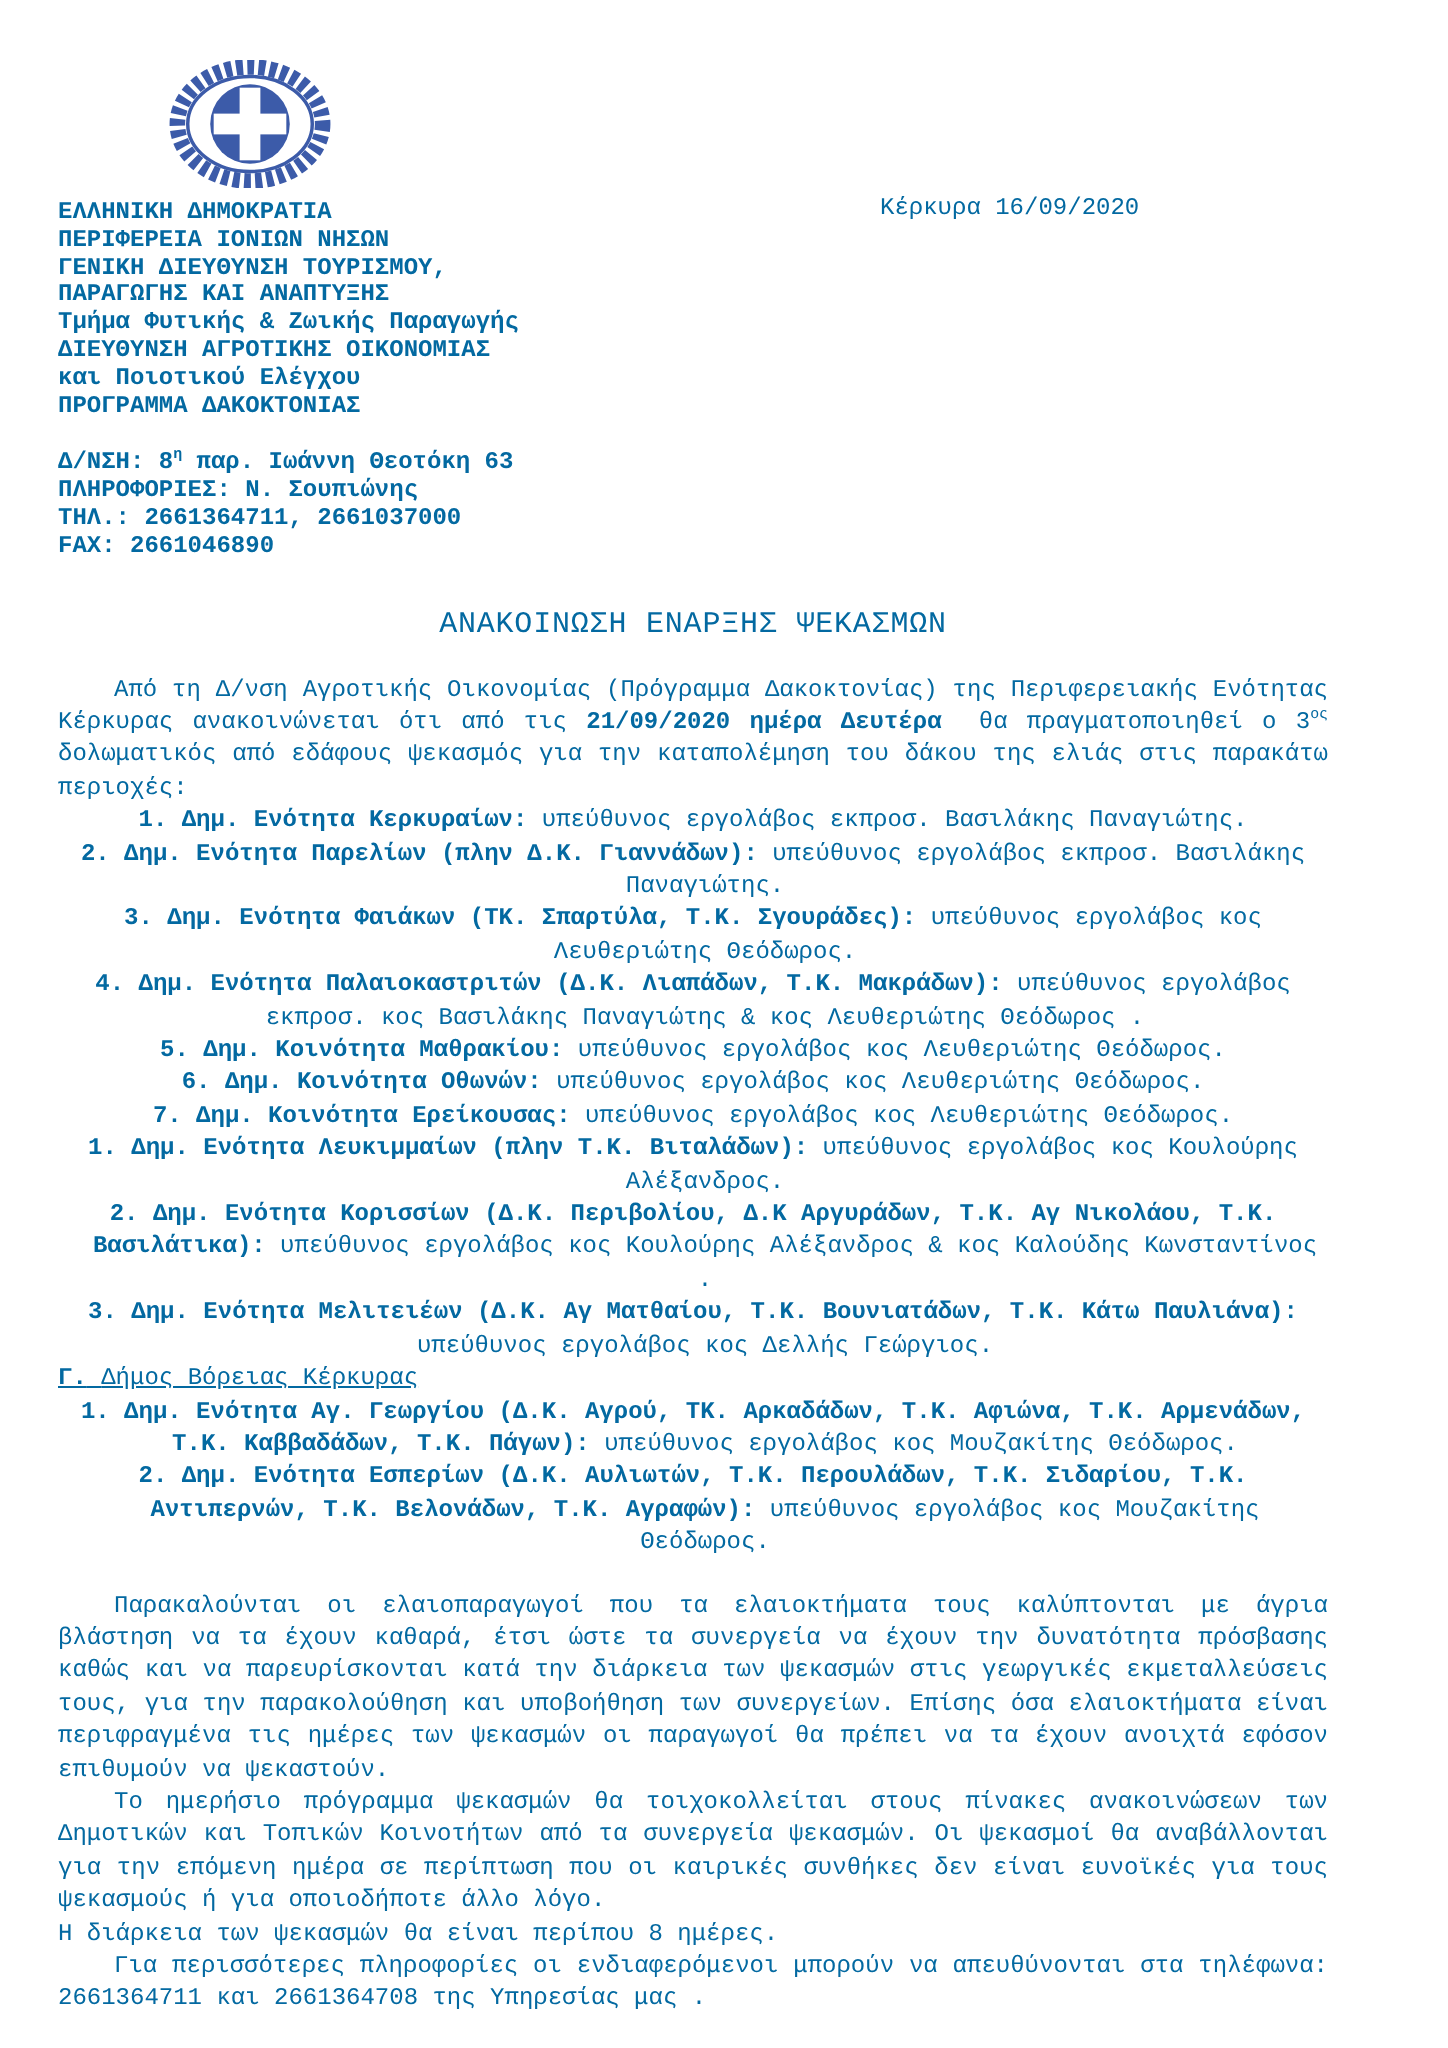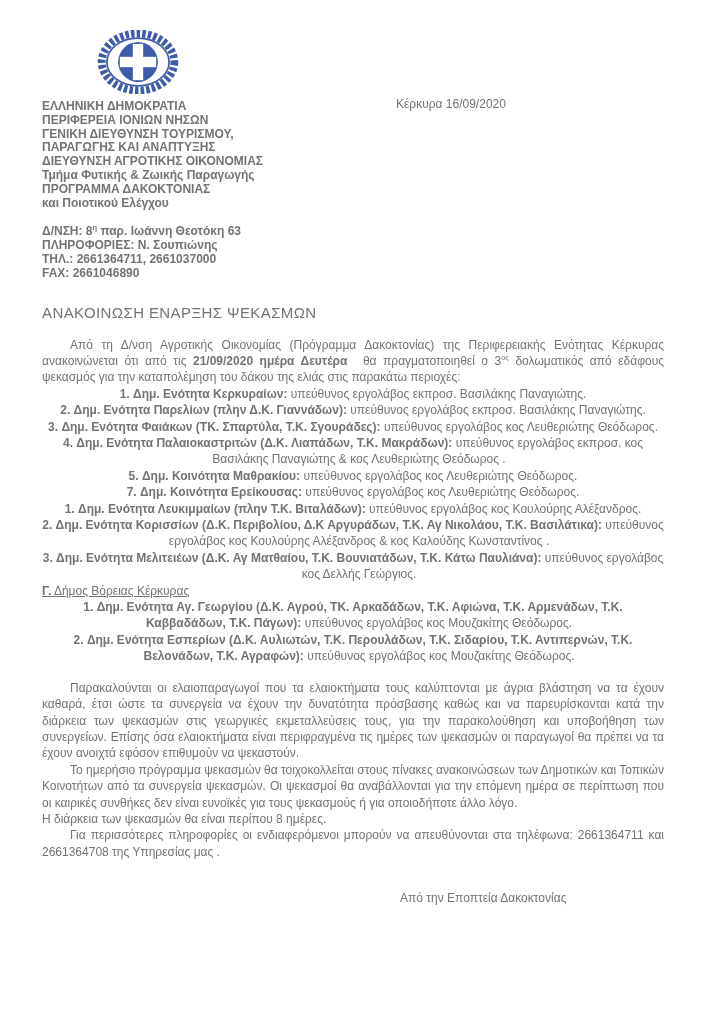--- a/index.html
+++ b/index.html
@@ -1,34 +1,34 @@
 <!DOCTYPE html>
 <html lang="el"><head>
 <meta charset="utf-8">
 <style>
   html,body { margin:0; padding:0; background:#e8e8e8; }
   .page {
     position:relative;
     width:724px; height:1024px;
     margin:0 auto;
     background:#ffffff;
-    font-family:Liberation Sans, sans-serif;
-    color:#737373;
+    font-family:Liberation Mono, monospace;
+    color:#0369a1;
     box-sizing:border-box;
-    padding:30px 60px 0 42px;
+    padding:30px 60px 0 29px;
     overflow:hidden;
   }
   .letterhead-left { width:380px; }
   .emblem { width:88px; height:64px; margin-left:52px; margin-bottom:6px; }
   .hdr-line { font-size:12px; font-weight:bold; line-height:13.8px; white-space:nowrap; }
-  .date-loc { position:absolute; top:97px; left:396px; font-size:12px; }
+  .date-loc { position:absolute; top:97px; left:440px; font-size:12px; }
   .contact { margin-top:15px; }
   .contact-line { font-size:12px; font-weight:bold; line-height:13.8px; }
   sup { font-size:0.62em; vertical-align:super; line-height:0; }
-  .doc-title { text-align:left; font-size:15px; letter-spacing:0.4px; margin-top:23px; }
+  .doc-title { text-align:center; font-size:15px; letter-spacing:0.4px; margin-top:23px; }
   .body-text { margin-top:16px; font-size:12px; line-height:16.4px; }
   .para { text-align:justify; }
   .ind { text-indent:28px; }
   .b { font-weight:bold; }
   .gapL { margin-left:9px; }
   .section-head { margin:0; }
   .section-head .uwrap { text-decoration:underline; }
   .section-head .lbl { font-weight:bold; }
   .item { padding-left:12px; text-indent:-12px; text-align:center; }
   .paras { margin-top:15px; }
@@ -47,24 +47,24 @@
         <ellipse cx="50" cy="37" rx="36" ry="27.5" fill="none" stroke="#3c5ba9" stroke-width="2"></ellipse>
         <circle cx="50" cy="37" r="23" fill="#3c5ba9"></circle>
         <rect x="44" y="16" width="12" height="42" fill="#ffffff"></rect>
         <rect x="29" y="31" width="42" height="12" fill="#ffffff"></rect>
       </svg>
     </div>
     <div class="hdr-line">ΕΛΛΗΝΙΚΗ ΔΗΜΟΚΡΑΤΙΑ</div>
     <div class="hdr-line">ΠΕΡΙΦΕΡΕΙΑ ΙΟΝΙΩΝ ΝΗΣΩΝ</div>
     <div class="hdr-line">ΓΕΝΙΚΗ ΔΙΕΥΘΥΝΣΗ ΤΟΥΡΙΣΜΟΥ,</div>
     <div class="hdr-line">ΠΑΡΑΓΩΓΗΣ ΚΑΙ ΑΝΑΠΤΥΞΗΣ</div>
+    <div class="hdr-line">Τμήμα Φυτικής &amp; Ζωικής Παραγωγής</div>
     <div class="hdr-line">ΔΙΕΥΘΥΝΣΗ ΑΓΡΟΤΙΚΗΣ ΟΙΚΟΝΟΜΙΑΣ</div>
-    <div class="hdr-line">Τμήμα Φυτικής &amp; Ζωικής Παραγωγής</div>
+    <div class="hdr-line">και Ποιοτικού Ελέγχου</div>
     <div class="hdr-line">ΠΡΟΓΡΑΜΜΑ ΔΑΚΟΚΤΟΝΙΑΣ</div>
-    <div class="hdr-line">και Ποιοτικού Ελέγχου</div>
   </div>
 
   <div class="date-loc">Κέρκυρα 16/09/2020</div>
 
   <div class="contact">
     <div class="contact-line"><span>Δ/ΝΣΗ: 8</span><sup>η</sup><span> παρ. Ιωάννη Θεοτόκη  63</span></div>
     <div class="contact-line">ΠΛΗΡΟΦΟΡΙΕΣ: Ν. Σουπιώνης</div>
     <div class="contact-line">ΤΗΛ.: 2661364711, 2661037000</div>
     <div class="contact-line">FAX: 2661046890</div>
   </div>
@@ -78,20 +78,21 @@
       <span class="b">21/09/2020 ημέρα Δευτέρα</span>
       <span class="gapL">θα πραγματοποιηθεί ο 3</span><sup>ος</sup>
       <span>δολωματικός από εδάφους ψεκασμός για την καταπολέμηση του δάκου της ελιάς στις παρακάτω περιοχές:</span>
     </div>
 
     <div class="item"><span class="b">1.</span> <span class="b">Δημ. Ενότητα Κερκυραίων:</span><span> υπεύθυνος εργολάβος εκπροσ. Βασιλάκης Παναγιώτης.</span></div>
     <div class="item"><span class="b">2.</span> <span class="b">Δημ. Ενότητα Παρελίων (πλην Δ.Κ. Γιαννάδων):</span><span> υπεύθυνος εργολάβος εκπροσ. Βασιλάκης Παναγιώτης.</span></div>
     <div class="item"><span class="b">3.</span> <span class="b">Δημ. Ενότητα Φαιάκων (ΤΚ. Σπαρτύλα, Τ.Κ. Σγουράδες):</span><span> υπεύθυνος εργολάβος κος Λευθεριώτης Θεόδωρος.</span></div>
     <div class="item"><span class="b">4.</span> <span class="b">Δημ. Ενότητα Παλαιοκαστριτών (Δ.Κ. Λιαπάδων, Τ.Κ. Μακράδων):</span><span> υπεύθυνος εργολάβος εκπροσ. κος Βασιλάκης Παναγιώτης &amp; κος Λευθεριώτης Θεόδωρος .</span></div>
     <div class="item"><span class="b">5.</span> <span class="b">Δημ. Κοινότητα Μαθρακίου:</span><span> υπεύθυνος εργολάβος κος Λευθεριώτης Θεόδωρος.</span></div>
+    <div class="item"><span class="b">6.</span> <span class="b">Δημ. Κοινότητα Οθωνών:</span><span> υπεύθυνος εργολάβος κος Λευθεριώτης Θεόδωρος.</span></div>
     <div class="item"><span class="b">7.</span> <span class="b">Δημ. Κοινότητα Ερείκουσας:</span><span> υπεύθυνος εργολάβος κος Λευθεριώτης Θεόδωρος.</span></div>
 
     <div class="item"><span class="b">1.</span> <span class="b">Δημ. Ενότητα Λευκιμμαίων (πλην Τ.Κ. Βιταλάδων):</span><span> υπεύθυνος εργολάβος κος Κουλούρης Αλέξανδρος.</span></div>
     <div class="item"><span class="b">2.</span> <span class="b">Δημ. Ενότητα Κορισσίων (Δ.Κ. Περιβολίου, Δ.Κ Αργυράδων, Τ.Κ. Αγ Νικολάου, Τ.Κ. Βασιλάτικα):</span><span> υπεύθυνος εργολάβος κος Κουλούρης Αλέξανδρος &amp; κος Καλούδης Κωνσταντίνος .</span></div>
     <div class="item"><span class="b">3.</span> <span class="b">Δημ. Ενότητα Μελιτειέων (Δ.Κ. Αγ Ματθαίου, Τ.Κ. Βουνιατάδων, Τ.Κ. Κάτω Παυλιάνα):</span><span> υπεύθυνος εργολάβος κος Δελλής Γεώργιος.</span></div>
 
     <div class="section-head"><span class="uwrap"><span class="lbl">Γ.</span> <span>Δήμος Βόρειας Κέρκυρας</span></span></div>
     <div class="item"><span class="b">1.</span> <span class="b">Δημ. Ενότητα Αγ. Γεωργίου (Δ.Κ. Αγρού, ΤΚ. Αρκαδάδων, Τ.Κ. Αφιώνα, Τ.Κ. Αρμενάδων, Τ.Κ. Καββαδάδων, Τ.Κ. Πάγων):</span><span> υπεύθυνος εργολάβος κος Μουζακίτης Θεόδωρος.</span></div>
     <div class="item"><span class="b">2.</span> <span class="b">Δημ. Ενότητα Εσπερίων (Δ.Κ. Αυλιωτών, Τ.Κ. Περουλάδων, Τ.Κ. Σιδαρίου, Τ.Κ. Αντιπερνών, Τ.Κ. Βελονάδων, Τ.Κ. Αγραφών):</span><span> υπεύθυνος εργολάβος κος Μουζακίτης Θεόδωρος.</span></div>
 

